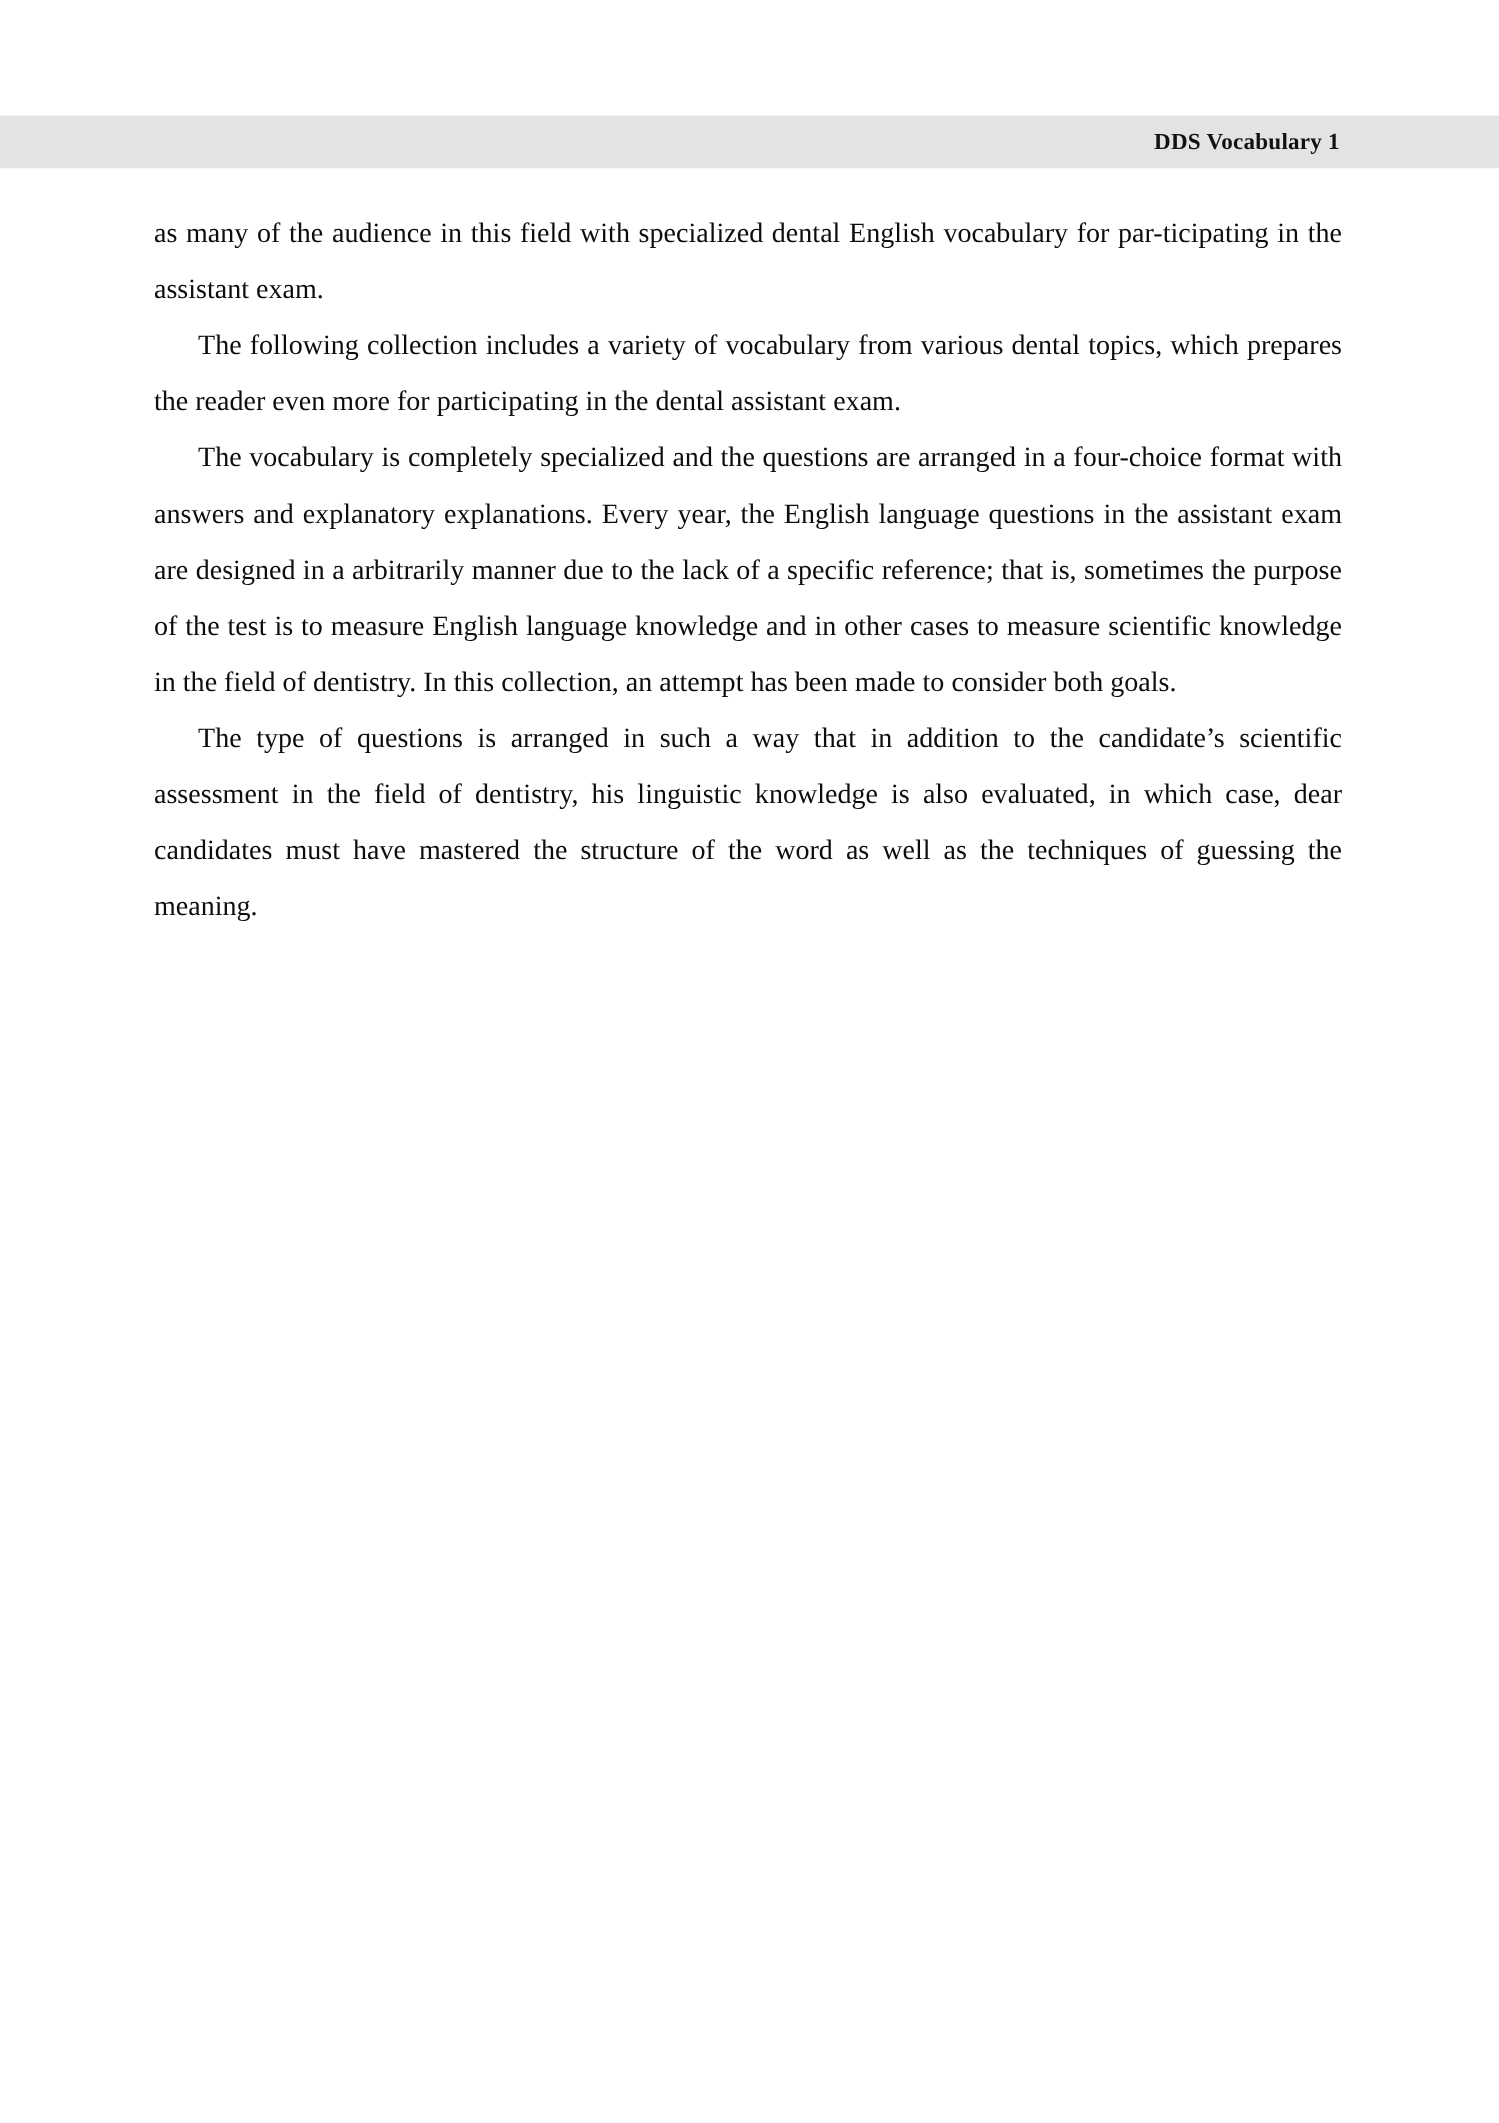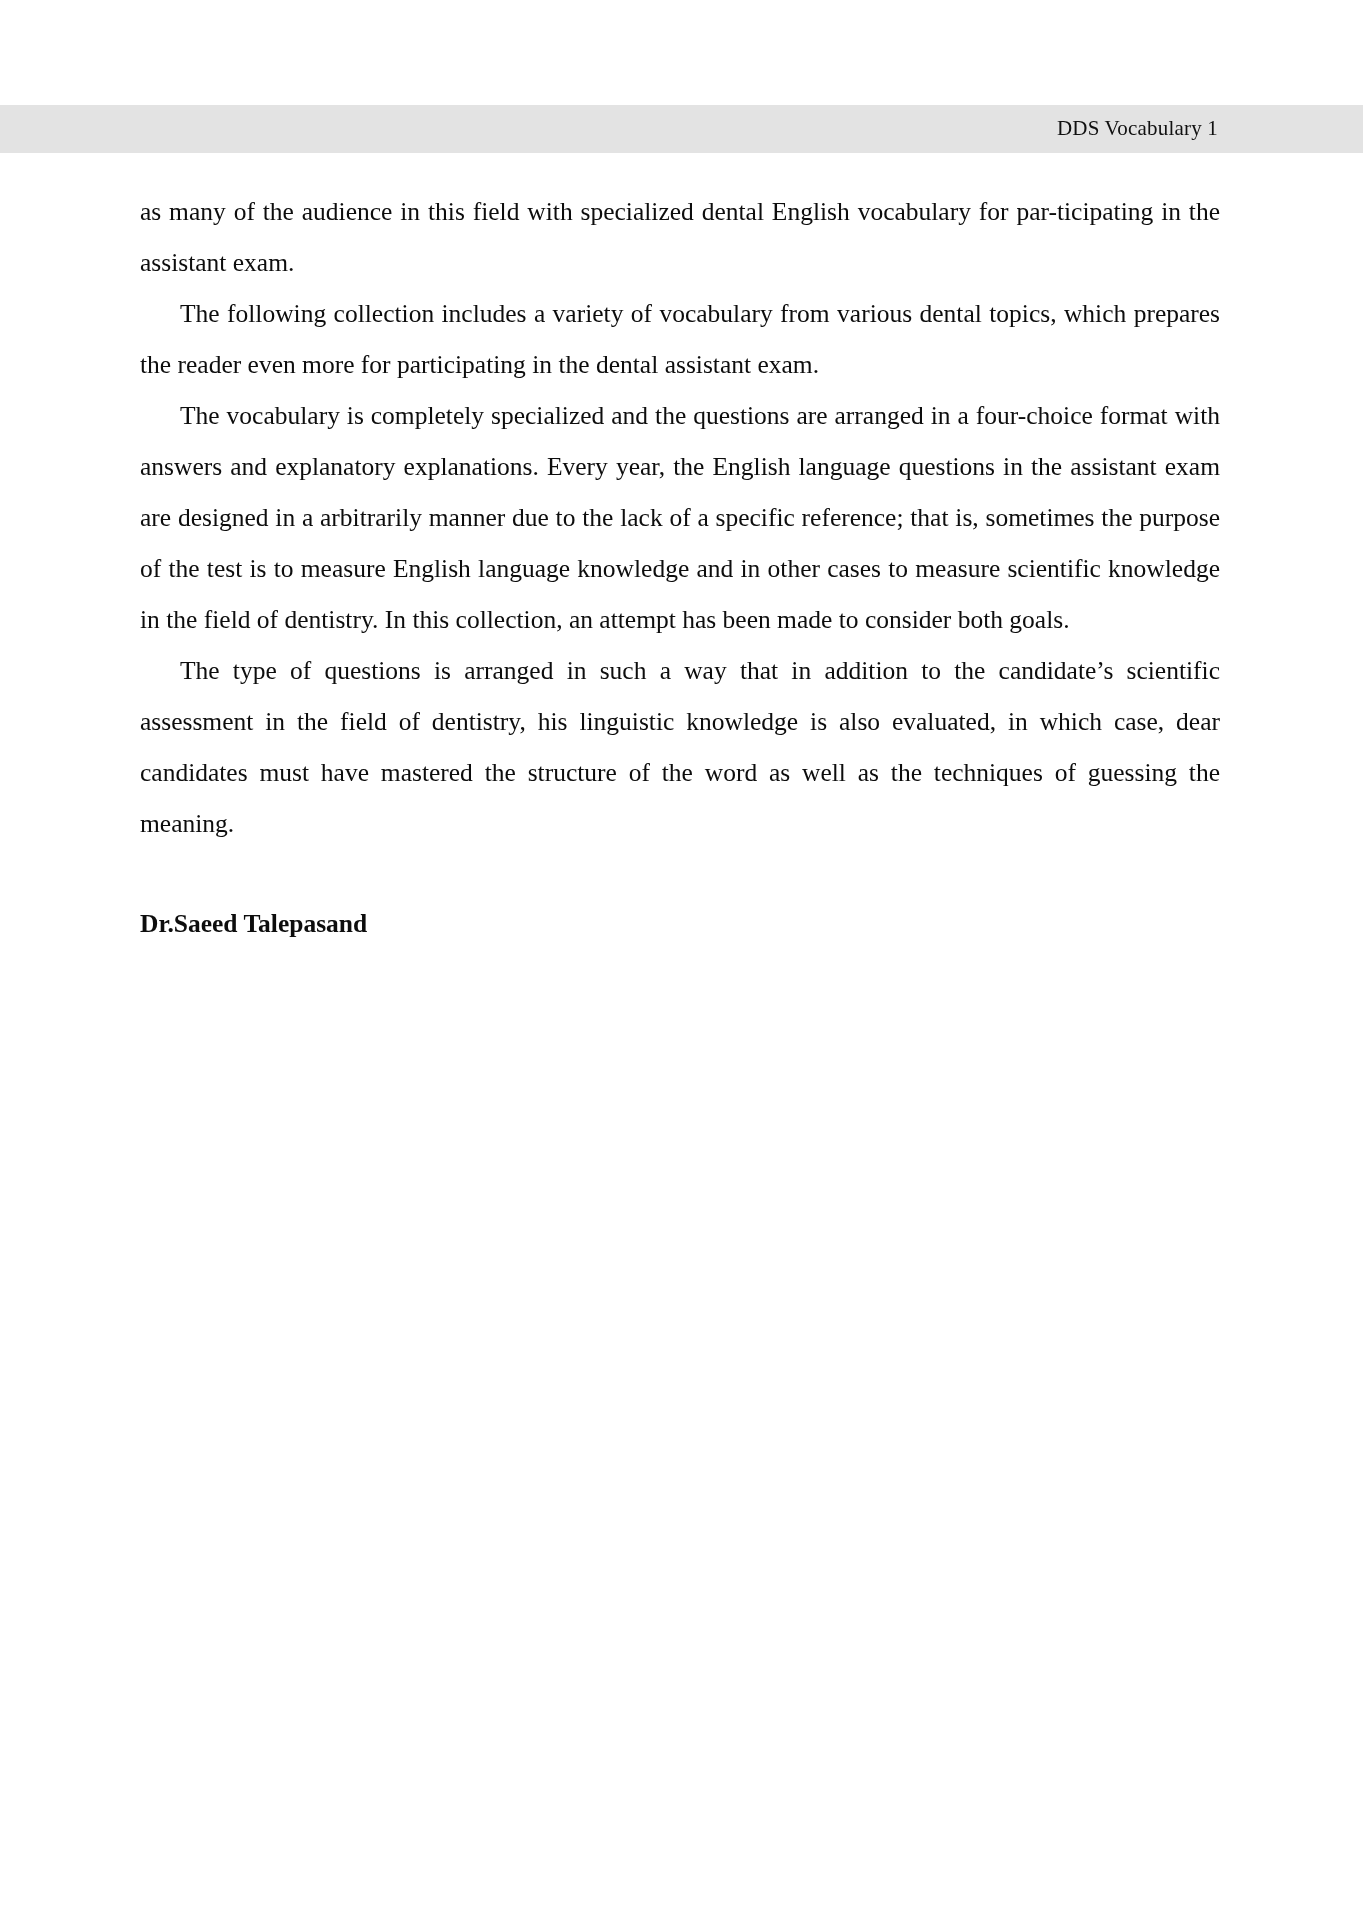--- a/index.html
+++ b/index.html
@@ -29,21 +29,21 @@
     left: 0;
     width: 1363px;
     height: 48px;
     background: #e3e3e3;
   }
   .header-title {
     position: absolute;
     top: 116px;
     right: 145px;
     font-family: "Liberation Serif", serif;
-    font-weight: normal;
+    font-weight: bold;
     font-size: 21px;
     letter-spacing: 0.2px;
     color: #111111;
     white-space: nowrap;
   }
 
   
   .content {
     position: absolute;
     top: 186px;
@@ -85,17 +85,16 @@
 
     <p class="para">as many of the audience in this field with specialized dental English vocabulary for par-ticipating in the assistant exam.</p>
 
     <p class="para indent">The following collection includes a variety of vocabulary from various dental topics, which prepares the reader even more for participating in the dental assistant exam.</p>
 
     <p class="para indent">The vocabulary is completely specialized and the questions are arranged in a four-choice format with answers and explanatory explanations. Every year, the English language questions in the assistant exam are designed in a arbitrarily manner due to the lack of a specific reference; that is, sometimes the purpose of the test is to measure English language knowledge and in other cases to measure scientific knowledge in the field of dentistry. In this collection, an attempt has been made to consider both goals.</p>
 
     <p class="para indent">The type of questions is arranged in such a way that in addition to the candidate’s scientific assessment in the field of dentistry, his linguistic knowledge is also evaluated, in which case, dear candidates must have mastered the structure of the word as well as the techniques of guessing the meaning.</p>
 
 
-    <div class="signature">Dr.Saeed Talepasand</div>
 
   </div>
 
 </div>
 
 </body></html>

